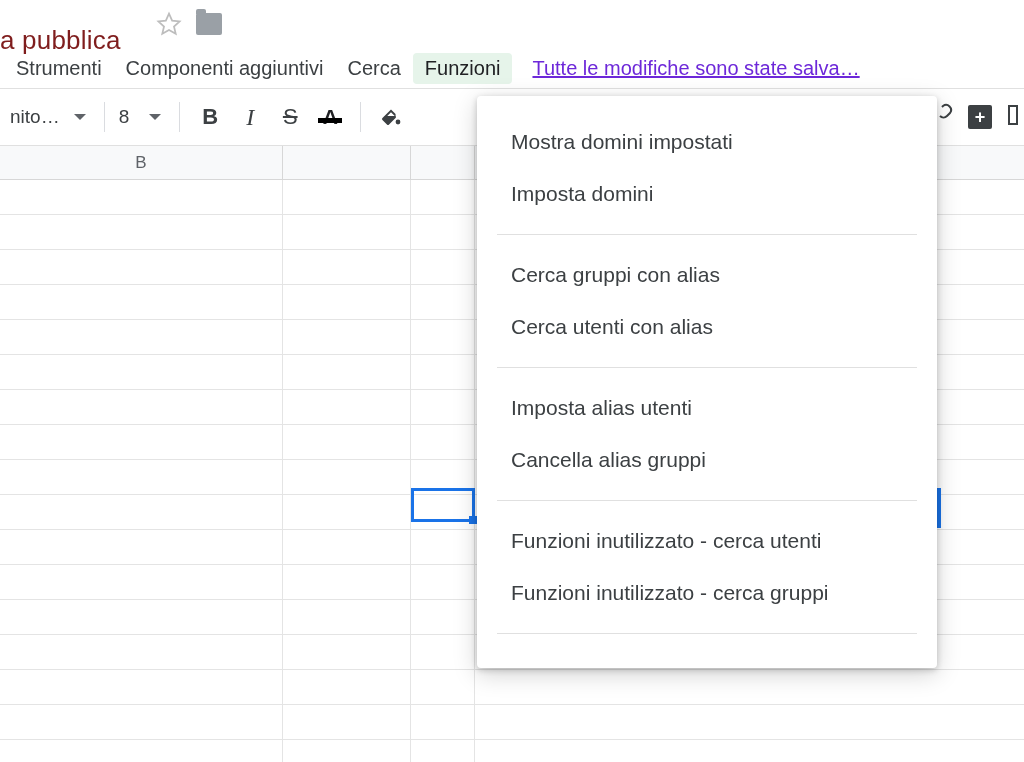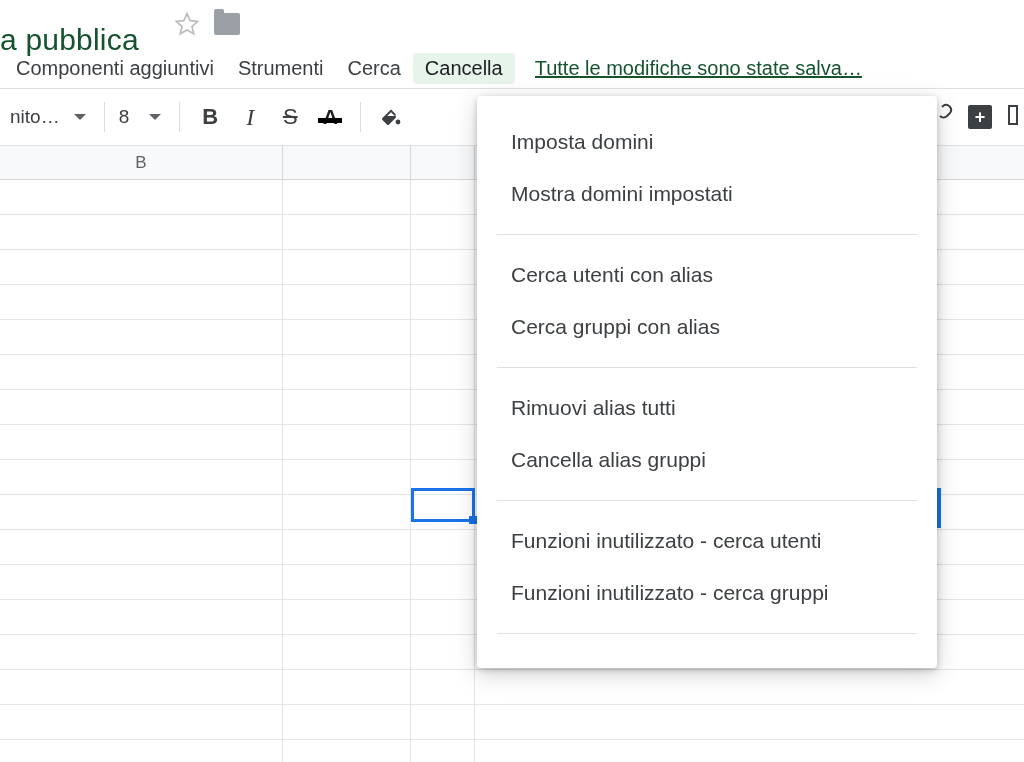--- a/index.html
+++ b/index.html
@@ -14,24 +14,24 @@
     color: #202124;
   }
   
   .title-row {
     display: flex;
     align-items: center;
     height: 48px;
     padding-left: 0;
   }
   .doc-title {
-    font-size: 30px;
+    font-size: 26px;
     font-weight: 400;
     letter-spacing: 0.2px;
-    color: #14532d;
+    color: #7f1d1d;
     margin-right: 35px;
     white-space: nowrap;
     margin-top: 32px;
   }
   .star-icon svg { display: block; }
   .folder-icon {
     margin-left: 14px;
     width: 26px;
     height: 22px;
     background: #9aa0a6;
@@ -63,21 +63,21 @@
     cursor: default;
     white-space: nowrap;
   }
   .menu-item.active {
     background: #e6f4ea;
     color: #202124;
   }
   .save-status {
     margin-left: 20px;
     font-size: 20px;
-    color: #14532d;
+    color: #6d28d9;
     text-decoration: underline;
     white-space: nowrap;
     overflow: hidden;
   }
   
   .toolbar {
     display: flex;
     align-items: center;
     height: 58px;
     border-top: 1px solid #e0e0e0;
@@ -234,24 +234,24 @@
   <span class="doc-title">a pubblica</span>
   <span class="star-icon">
     <svg width="26" height="26" viewBox="0 0 24 24" fill="none" stroke="#bdbdbd" stroke-width="1.6">
       <polygon points="12,2.5 14.9,8.9 21.8,9.6 16.6,14.3 18.2,21.1 12,17.6 5.8,21.1 7.4,14.3 2.2,9.6 9.1,8.9"></polygon>
     </svg>
   </span>
   <span class="folder-icon"></span>
 </div>
 
 <div class="menubar">
+  <span class="menu-item">Strumenti</span>
   <span class="menu-item">Componenti aggiuntivi</span>
-  <span class="menu-item">Strumenti</span>
   <span class="menu-item">Cerca</span>
-  <span class="menu-item active">Cancella</span>
+  <span class="menu-item active">Funzioni</span>
   <span class="save-status">Tutte le modifiche sono state salva…</span>
 </div>
 
 <div class="toolbar">
   <div class="tool-group">
     <span class="font-name">nito…</span>
     <span class="caret-down"></span>
   </div>
   <div class="vsep"></div>
   <div class="tool-group">
@@ -404,25 +404,25 @@
         <div class="cell" style="width: 549px; border-right: none;"></div>
       </div>
     </div>
   <div class="cell-selected" id="selbox" style="left: 411px; top: 342px; width: 64px; height: 34px;">
     <div class="sel-handle"></div>
   </div>
   <div class="right-sel-edge" id="rightedge" style="left: 935px; top: 342px; height: 40px;"></div>
 </div>
 
 <div class="dropdown" id="dropdown">
+    <div class="dd-item">Mostra domini impostati</div>
     <div class="dd-item">Imposta domini</div>
-    <div class="dd-item">Mostra domini impostati</div>
     <div class="dd-sep"></div>
+    <div class="dd-item">Cerca gruppi con alias</div>
     <div class="dd-item">Cerca utenti con alias</div>
-    <div class="dd-item">Cerca gruppi con alias</div>
     <div class="dd-sep"></div>
-    <div class="dd-item">Rimuovi alias tutti</div>
+    <div class="dd-item">Imposta alias utenti</div>
     <div class="dd-item">Cancella alias gruppi</div>
     <div class="dd-sep"></div>
     <div class="dd-item">Funzioni inutilizzato - cerca utenti</div>
     <div class="dd-item">Funzioni inutilizzato - cerca gruppi</div>
     <div class="dd-sep"></div>
   </div>
 
 </body></html>

